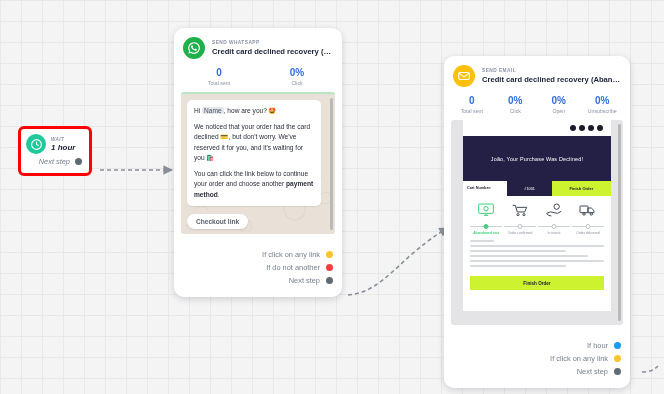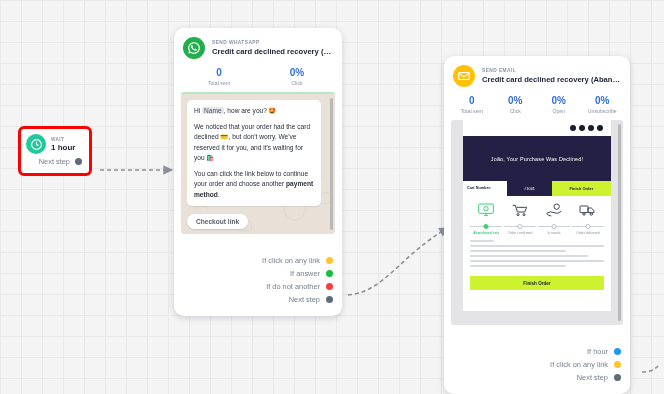--- a/index.html
+++ b/index.html
@@ -29,21 +29,21 @@
 
   
   #wait-node {
     left: 18px; top: 126px;
     width: 74px; height: 50px;
     border: 3px solid #ff0000;
     border-radius: 6px;
     background: #ffffff;
     box-shadow: none;
   }
-  #wait-inner { position: relative; width: 100%; height: 100%; border-radius: 10px; overflow: hidden; }
+  #wait-inner { position: relative; width: 100%; height: 100%; border-radius: 10px; overflow: hidden; font-style: italic; }
   .wait-head { display: flex; align-items: center; gap: 5px; padding: 5px 6px 2px 5px; }
   .clock-badge {
     width: 20px; height: 20px; border-radius: 50%;
     background: #1fc99b; flex: none;
     display: flex; align-items: center; justify-content: center;
   }
   .clock-badge svg { width: 13px; height: 13px; }
   .wait-kind { font-size: 4.6px; letter-spacing: .4px; color: #8b93a7; font-weight: 700; }
   .wait-dur { font-size: 8px; color: #1b2238; font-weight: 700; margin-top: 1px; }
   .wait-foot {
@@ -163,21 +163,21 @@
   .ln.m { width: 72%; }
   .ln.l { width: 88%; }
   .mail-cta {
     background: #ccf230; height: 14px; margin: 0 2px;
     display: flex; align-items: center; justify-content: center;
     font-size: 4.6px; font-weight: 700; color: #1b1b2e;
   }
   .mail-foot { background: #ffffff; height: 16px; margin: 5px 2px 0 2px; }
 
   
-  .ports { padding: 20px 9px 6px 9px; }
+  .ports { padding: 14px 9px 6px 9px; }
   .port-row {
     display: flex; align-items: center; justify-content: flex-end; gap: 6px;
     height: 13px;
   }
 </style>
 </head>
 <body>
 
 <div id="canvas">
 
@@ -260,24 +260,20 @@
         <p><span>You can click the link below to continue your order and choose another </span><b>payment method</b><span>.</span></p>
       </div>
       <span class="wa-btn">Checkout link</span>
       <div class="scroll-rail"></div>
     </div>
 
     <div class="ports">
       <div class="port-row">
         <span class="port-label">If click on any link</span>
         <span class="port-dot dot-yellow"></span>
-      </div>
-      <div class="port-row">
-        <span class="port-label">If answer</span>
-        <span class="port-dot dot-green"></span>
       </div>
       <div class="port-row">
         <span class="port-label">If do not another</span>
         <span class="port-dot dot-red"></span>
       </div>
       <div class="port-row">
         <span class="port-label">Next step</span>
         <span class="port-dot dot-next"></span>
       </div>
     </div>

